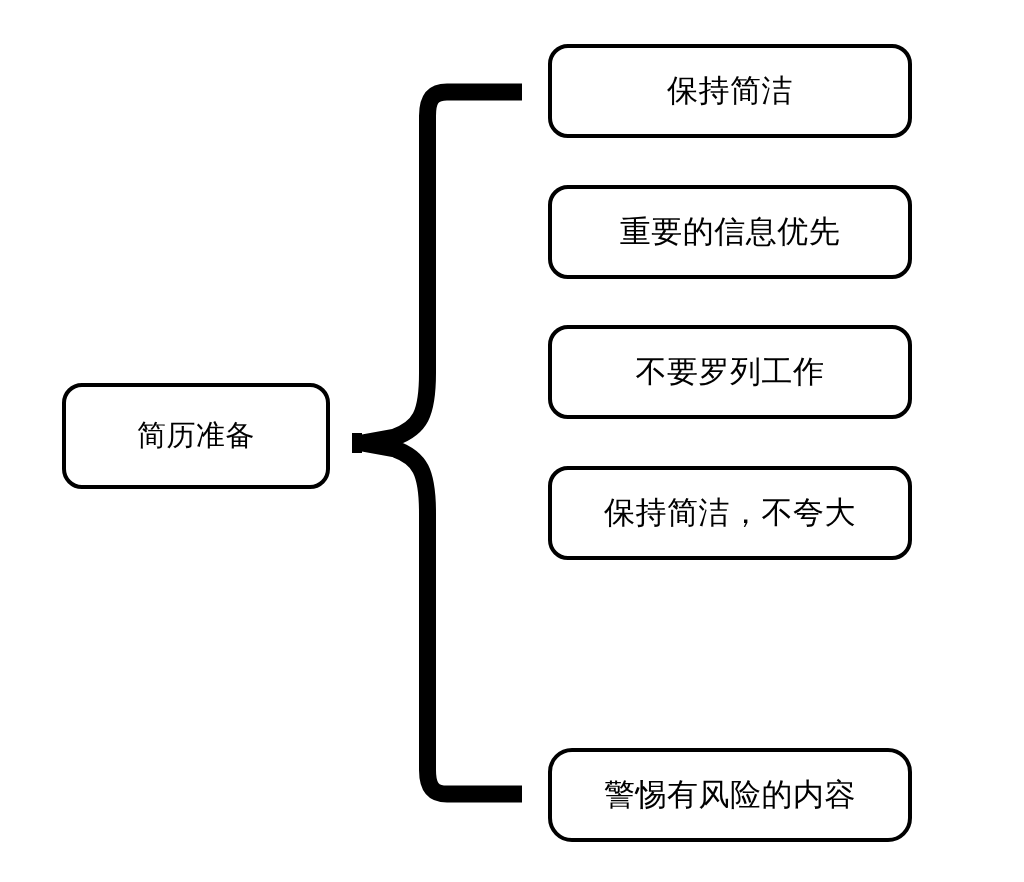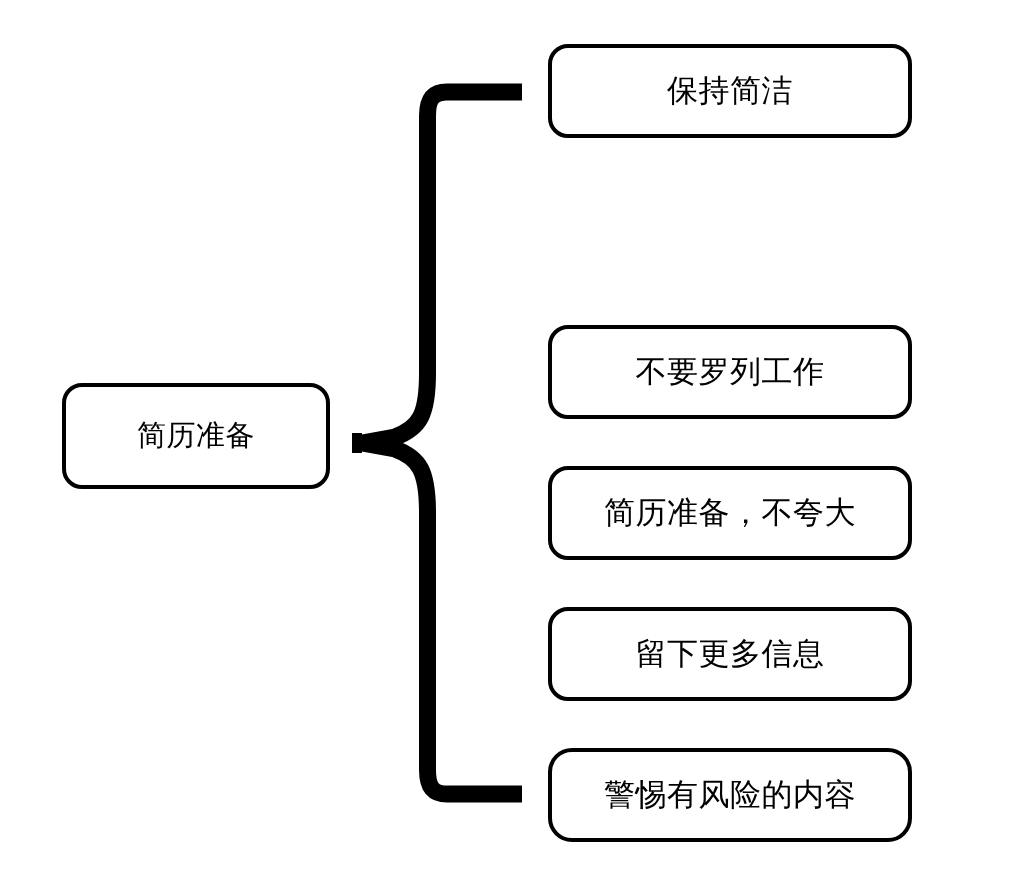--- a/index.html
+++ b/index.html
@@ -89,30 +89,30 @@
   </svg>
 
   <div class="node child-node child-0">
     <span class="node-label">保持简洁</span>
   </div>
 
   <div class="node" id="root-node">
     <span class="node-label">简历准备</span>
   </div>
 
+  <div class="node child-node child-1">
+    <span class="node-label">重要的信息优先</span>
+  </div>
 
   <div class="node child-node child-2">
     <span class="node-label">不要罗列工作</span>
   </div>
 
   <div class="node child-node child-3">
-    <span class="node-label">简历准备，不夸大</span>
+    <span class="node-label">保持简洁，不夸大</span>
   </div>
 
-  <div class="node child-node child-4">
-    <span class="node-label">留下更多信息</span>
-  </div>
 
   <div class="node child-node child-5">
     <span class="node-label">警惕有风险的内容</span>
   </div>
 
 </div>
 
 </body></html>

